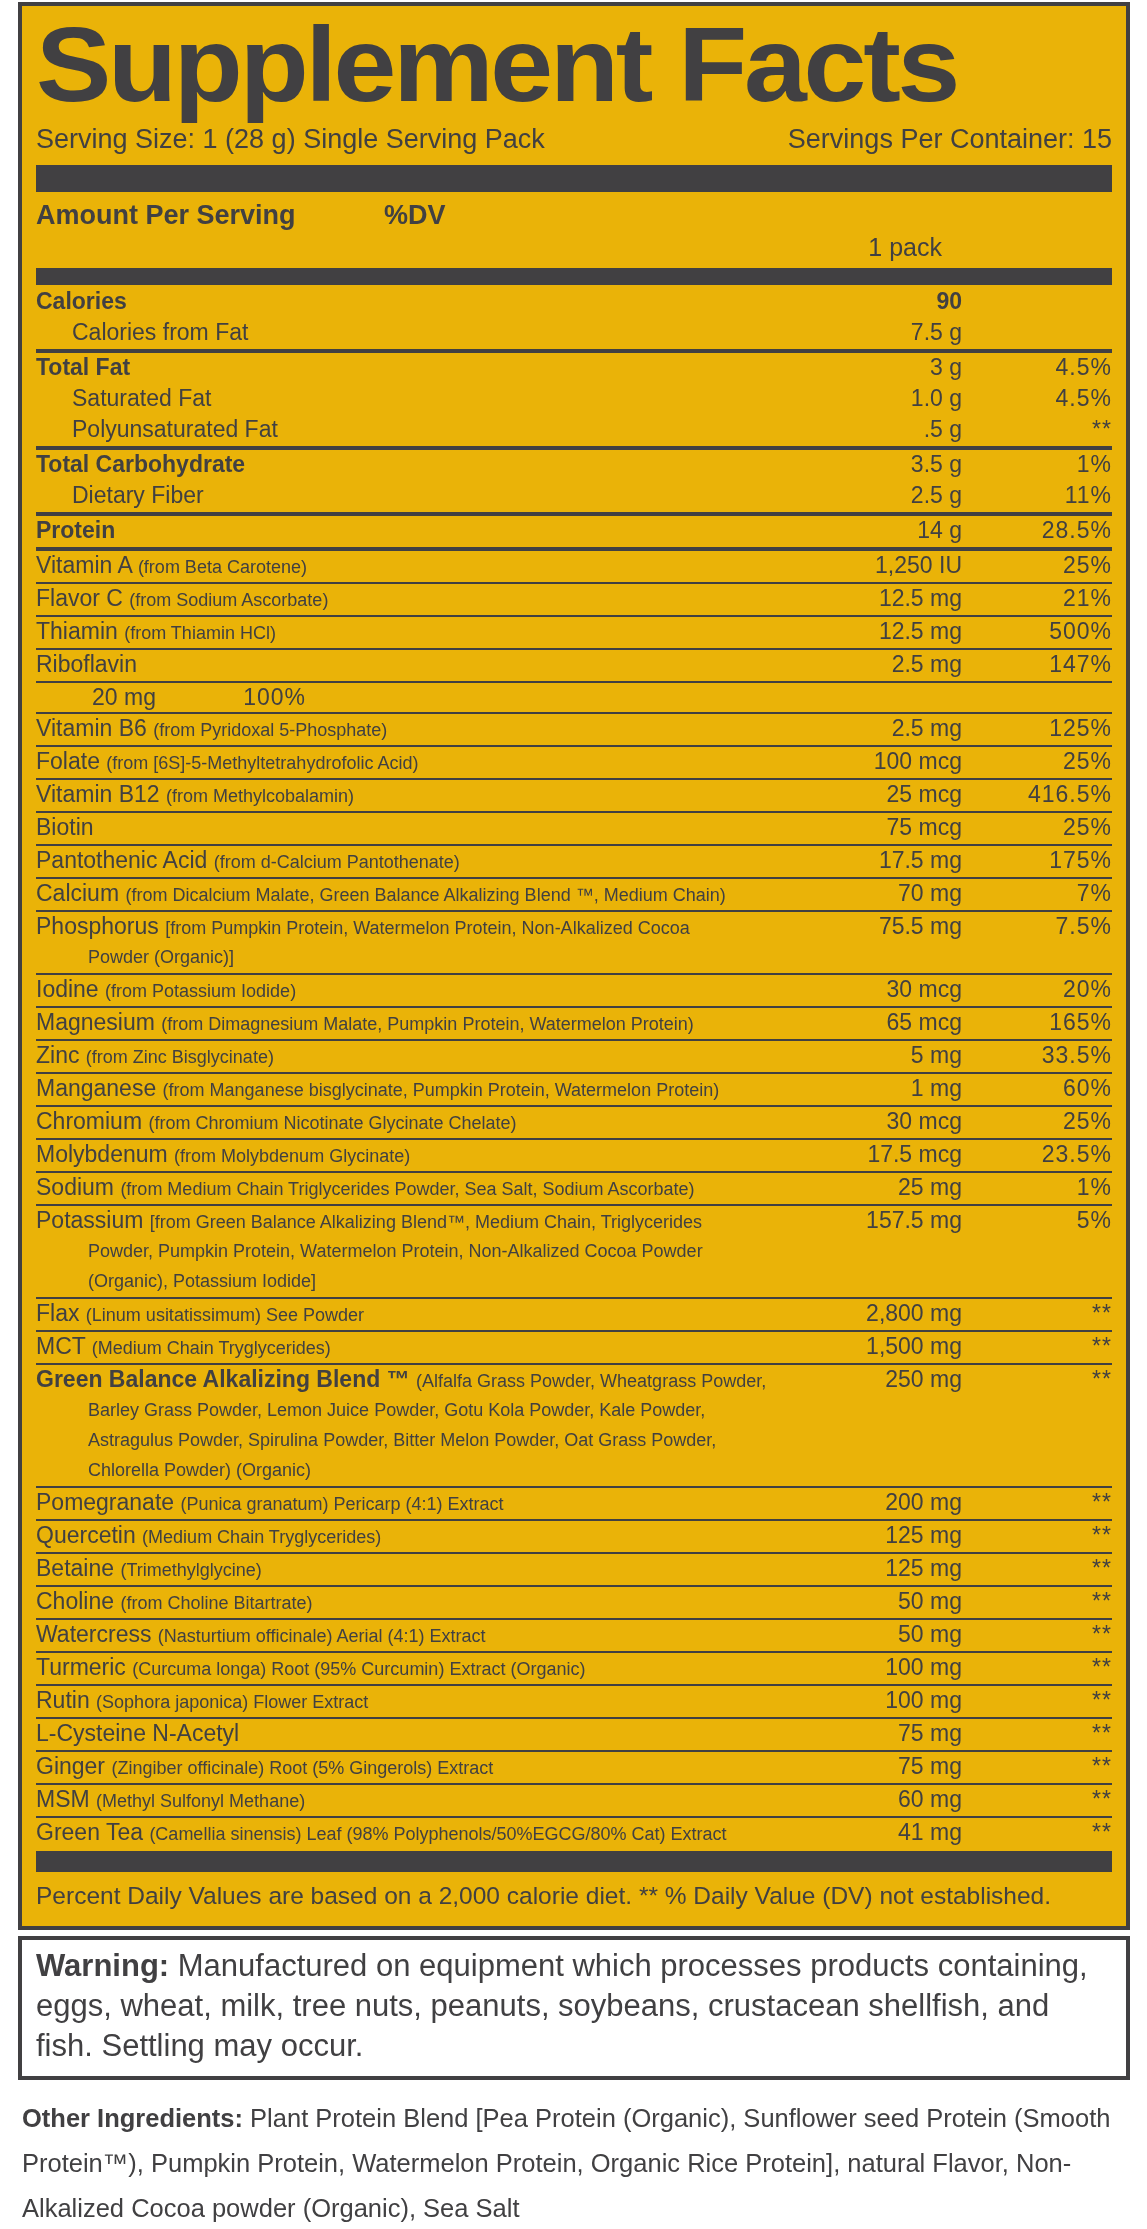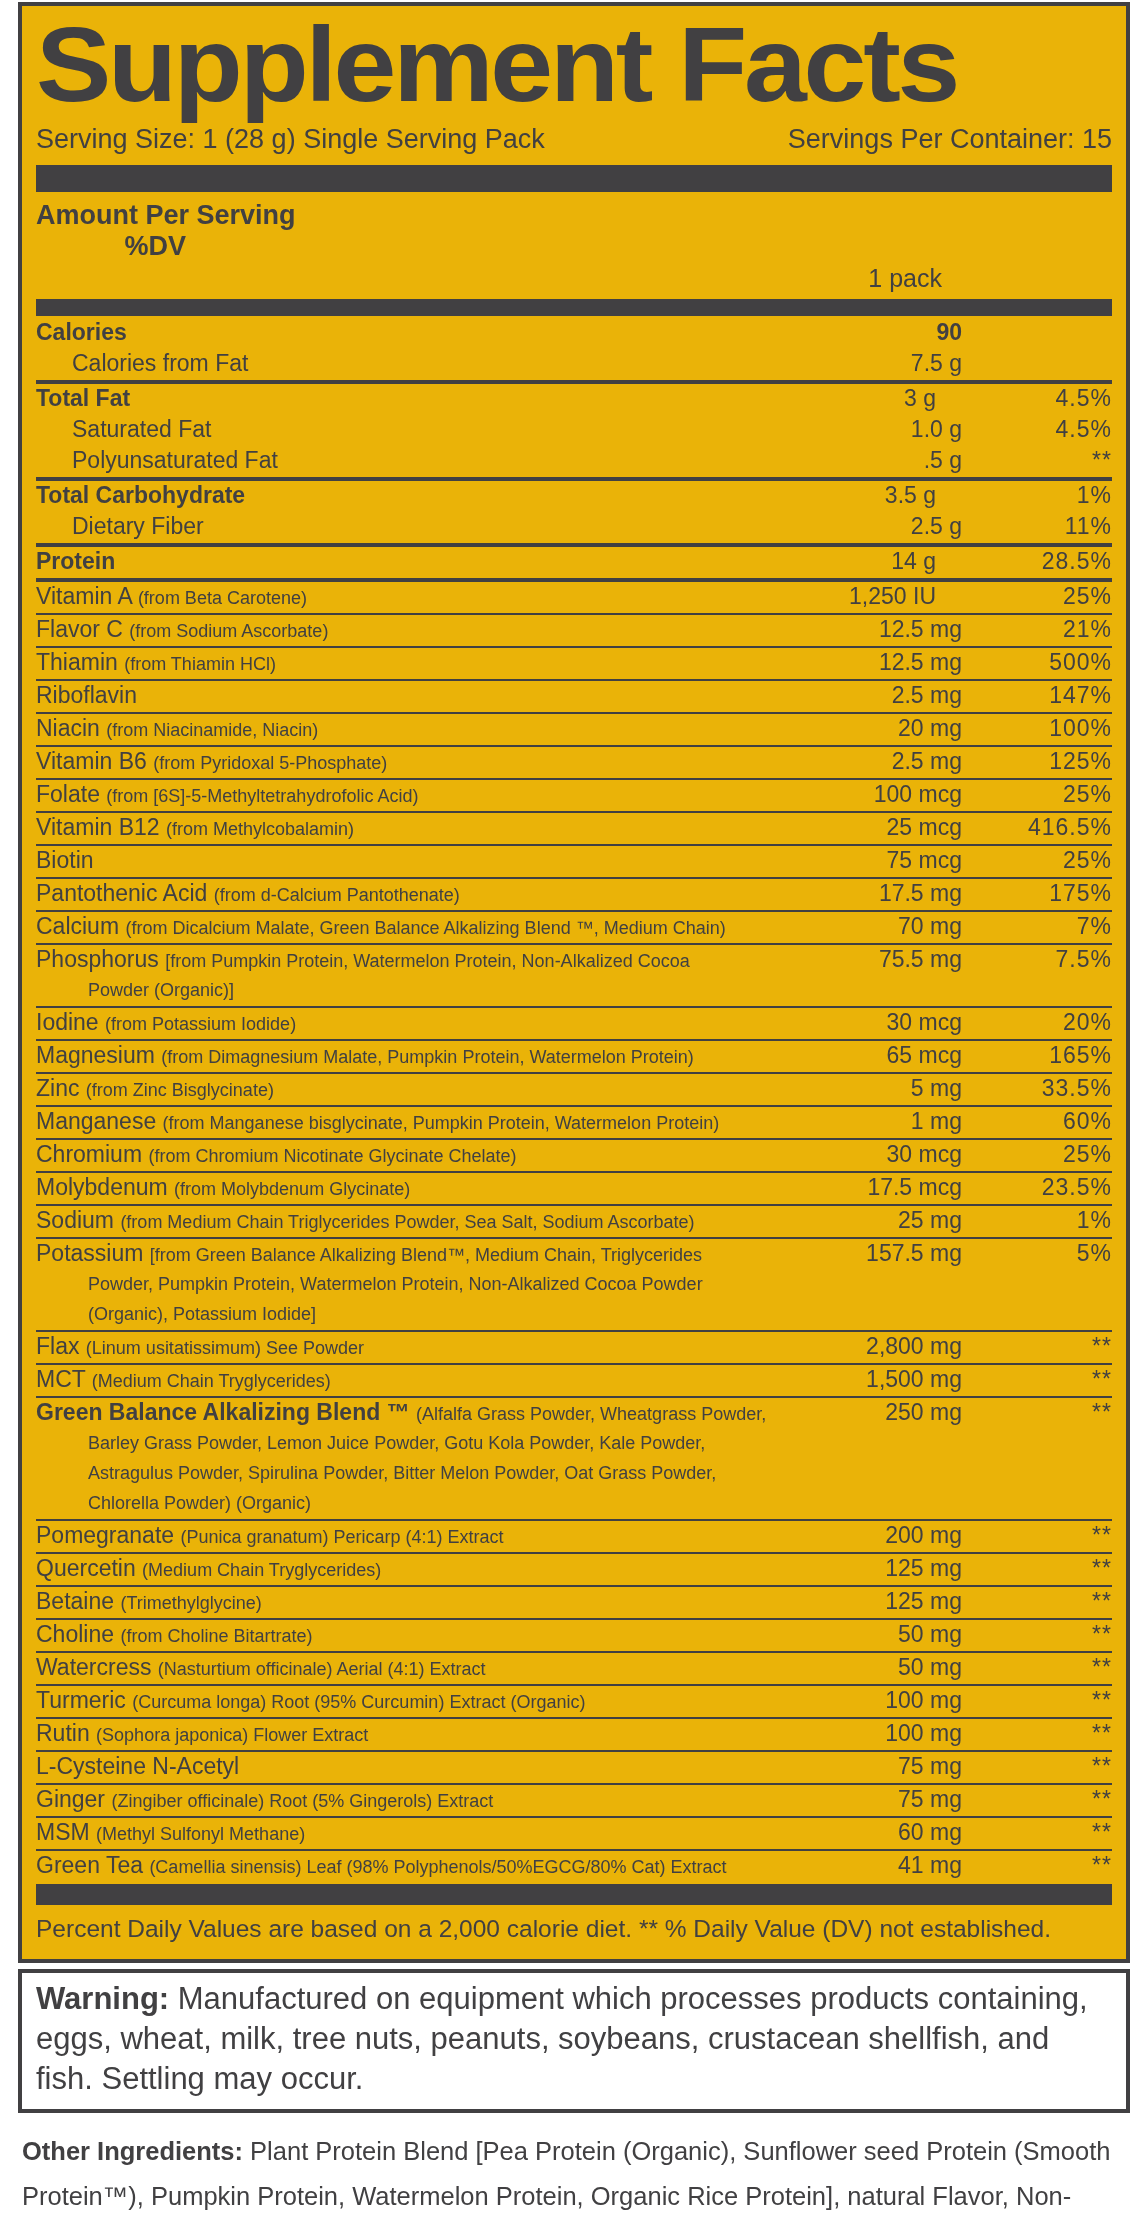--- a/index.html
+++ b/index.html
@@ -21,29 +21,29 @@
   .serving-row {
     display:flex; justify-content:space-between; font-size:27px;
     margin:6px 2px 10px 2px;
   }
   .bar { background:#414042; margin:0 2px; }
   .bar-top { height:27px; }
   .bar-mid { height:17px; }
   .bar-end { height:21px; margin-top:2px; }
 
   .hdr { margin:8px 2px 6px 2px; }
-  .hdr-line1 { display:flex; justify-content:flex-start; font-size:27px; font-weight:bold;flex-direction:column; }
+  .hdr-line1 { display:flex; justify-content:flex-start; font-size:27px; font-weight:bold; }
   .hdr-dv { width:150px; text-align:right; }
   .hdr-line2 { text-align:right; padding-right:170px; font-size:25px; margin-top:2px; }
 
   
   .rows { margin:2px 2px 0 2px; }
   .row { display:flex; align-items:flex-start; padding:2px 0 2px 0; }
   .row.sep-thin  { border-top:2px solid #414042; }
-  .row.sep-thick { border-top:4px solid #414042;gap:26px; }
+  .row.sep-thick { border-top:4px solid #414042; }
   .row.sep-none  { border-top:none; }
   .cell-name { flex:1; font-size:23px; line-height:25px; padding-right:8px; }
   .row.indent .cell-name { padding-left:36px; }
   .row.bold .nm { font-weight:bold; }
   .dt { font-size:18px; }
   .cont { padding-left:52px; font-size:18px; line-height:27px; margin-top:3px; }
   .cell-amt { width:120px; text-align:right; font-size:23px; line-height:25px; white-space:nowrap; }
   .cell-amt.b { font-weight:bold; }
   .cell-dv  { width:150px; text-align:right; font-size:23px; line-height:25px; letter-spacing:1px; white-space:nowrap; }
 
@@ -154,21 +154,20 @@
     <div class="cell-name"><span class="nm">Thiamin</span> <span class="dt">(from Thiamin HCl)</span></div>
     <div class="cell-amt">12.5 mg</div>
     <div class="cell-dv">500%</div>
   </div>
       <div class="row sep-thin">
     <div class="cell-name"><span class="nm">Riboflavin</span> <span class="dt"></span></div>
     <div class="cell-amt">2.5 mg</div>
     <div class="cell-dv">147%</div>
   </div>
       <div class="row sep-thin">
-    <div class="cell-name"><span class="nm">Niacin</span> <span class="dt">(from Niacinamide, Niacin)</span></div>
     <div class="cell-amt">20 mg</div>
     <div class="cell-dv">100%</div>
   </div>
       <div class="row sep-thin">
     <div class="cell-name"><span class="nm">Vitamin B6</span> <span class="dt">(from Pyridoxal 5-Phosphate)</span></div>
     <div class="cell-amt">2.5 mg</div>
     <div class="cell-dv">125%</div>
   </div>
       <div class="row sep-thin">
     <div class="cell-name"><span class="nm">Folate</span> <span class="dt">(from [6S]-5-Methyltetrahydrofolic Acid)</span></div>

